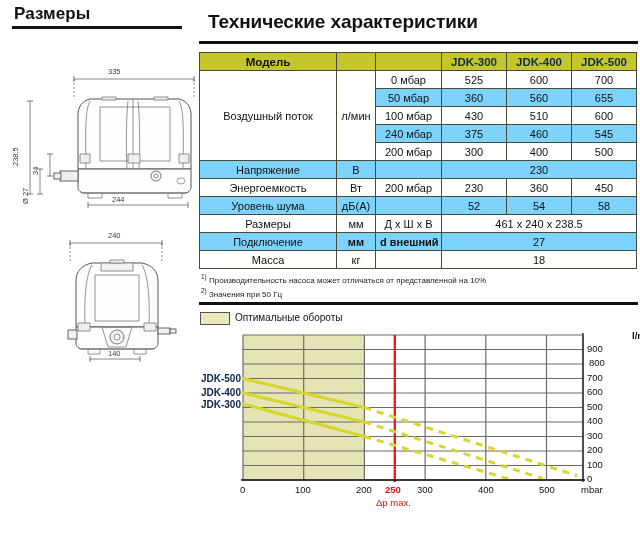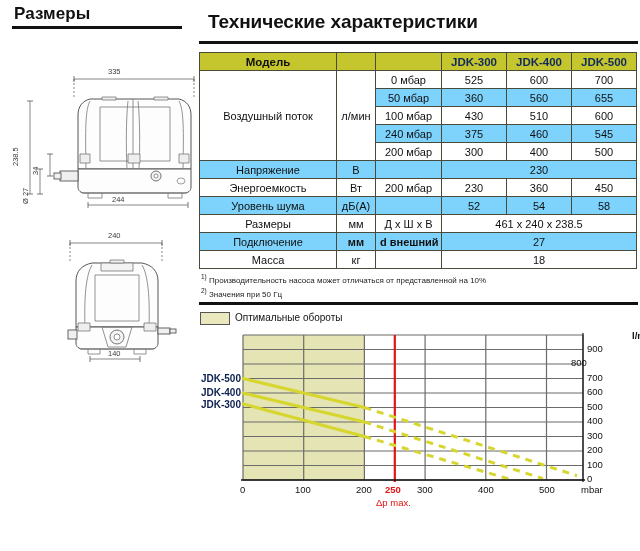--- a/index.html
+++ b/index.html
@@ -375,21 +375,21 @@
       </svg>
 
       
       <div class="chart-lbl" style="left:0px;top:44px;width:45px;">JDK-500</div>
       <div class="chart-lbl" style="left:0px;top:58px;width:45px;">JDK-400</div>
       <div class="chart-lbl" style="left:0px;top:70px;width:45px;">JDK-300</div>
 
       
       <div class="ax-lbl" style="left:391px;top:1px;font-weight:bold;margin-left:45px;">l/min</div>
       <div class="ax-lbl" style="left:391px;top:14px;">900</div>
-      <div class="ax-lbl" style="left:375px;top:28px;">800</div>
+      <div class="ax-lbl" style="left:393px;top:28px;">800</div>
       <div class="ax-lbl" style="left:391px;top:43px;">700</div>
       <div class="ax-lbl" style="left:391px;top:57px;">600</div>
       <div class="ax-lbl" style="left:391px;top:72px;">500</div>
       <div class="ax-lbl" style="left:391px;top:86px;">400</div>
       <div class="ax-lbl" style="left:391px;top:101px;">300</div>
       <div class="ax-lbl" style="left:391px;top:115px;">200</div>
       <div class="ax-lbl" style="left:391px;top:130px;">100</div>
       <div class="ax-lbl" style="left:391px;top:144px;">0</div>
 
       

